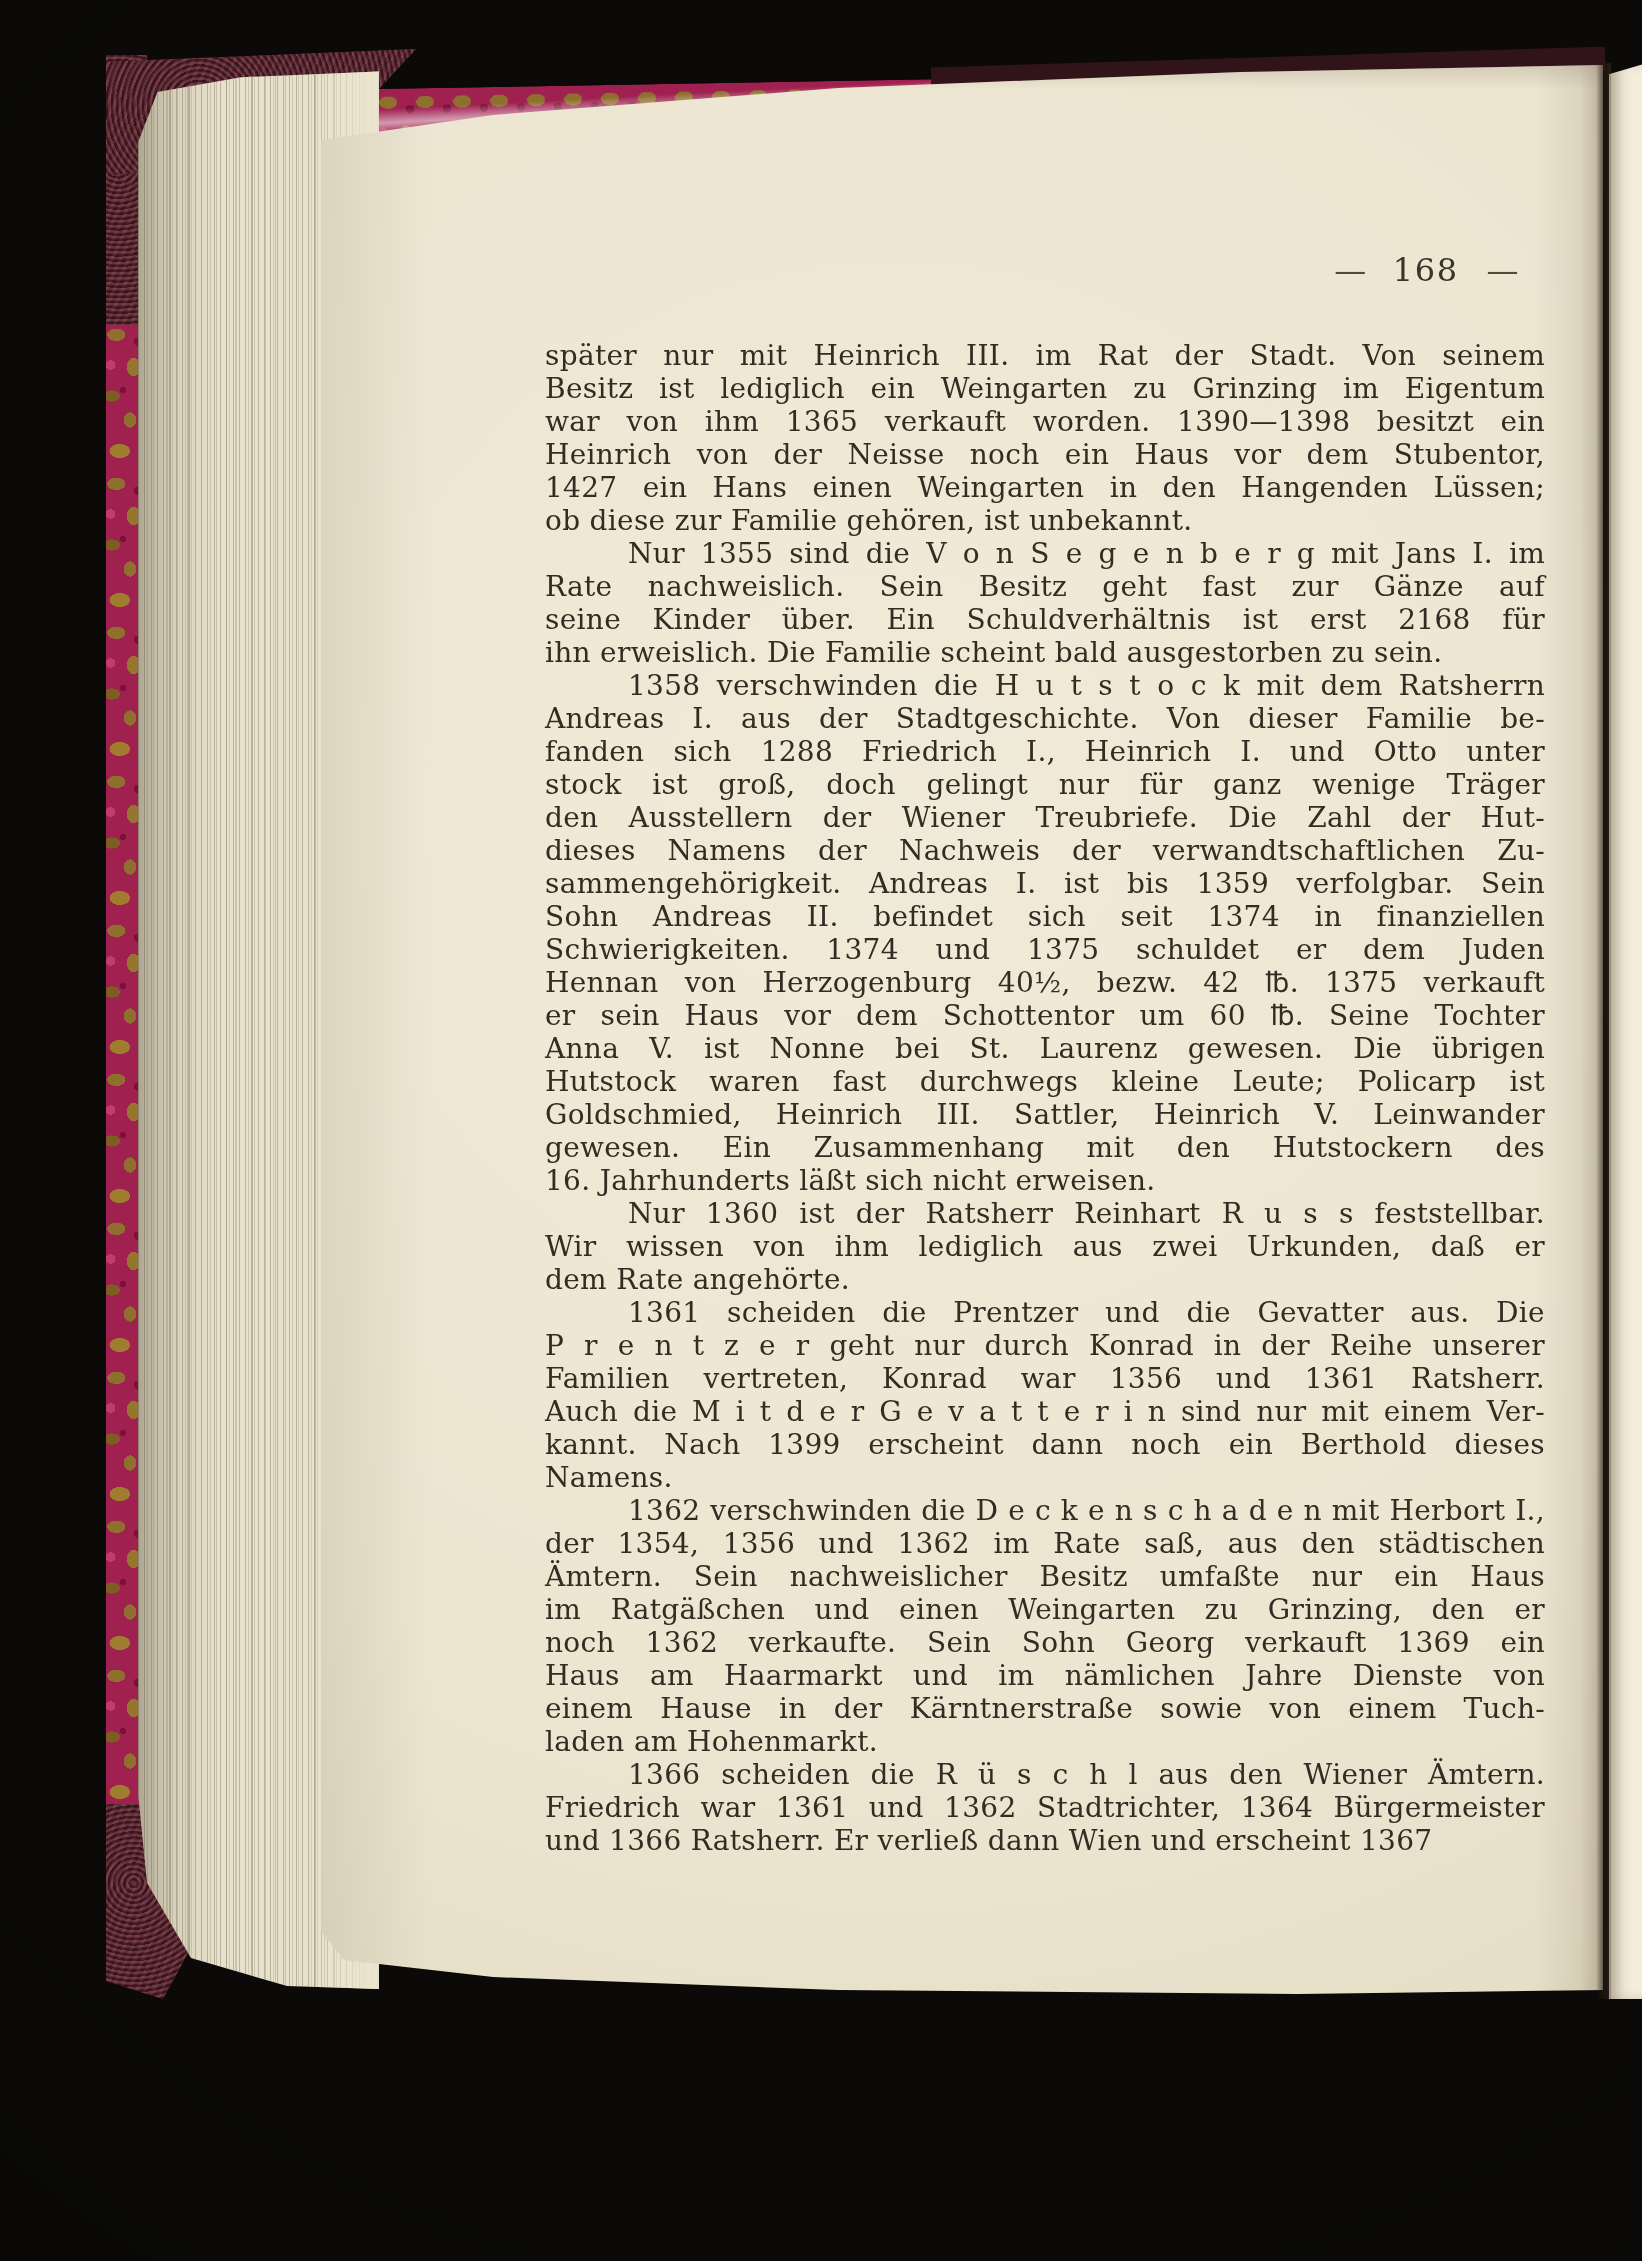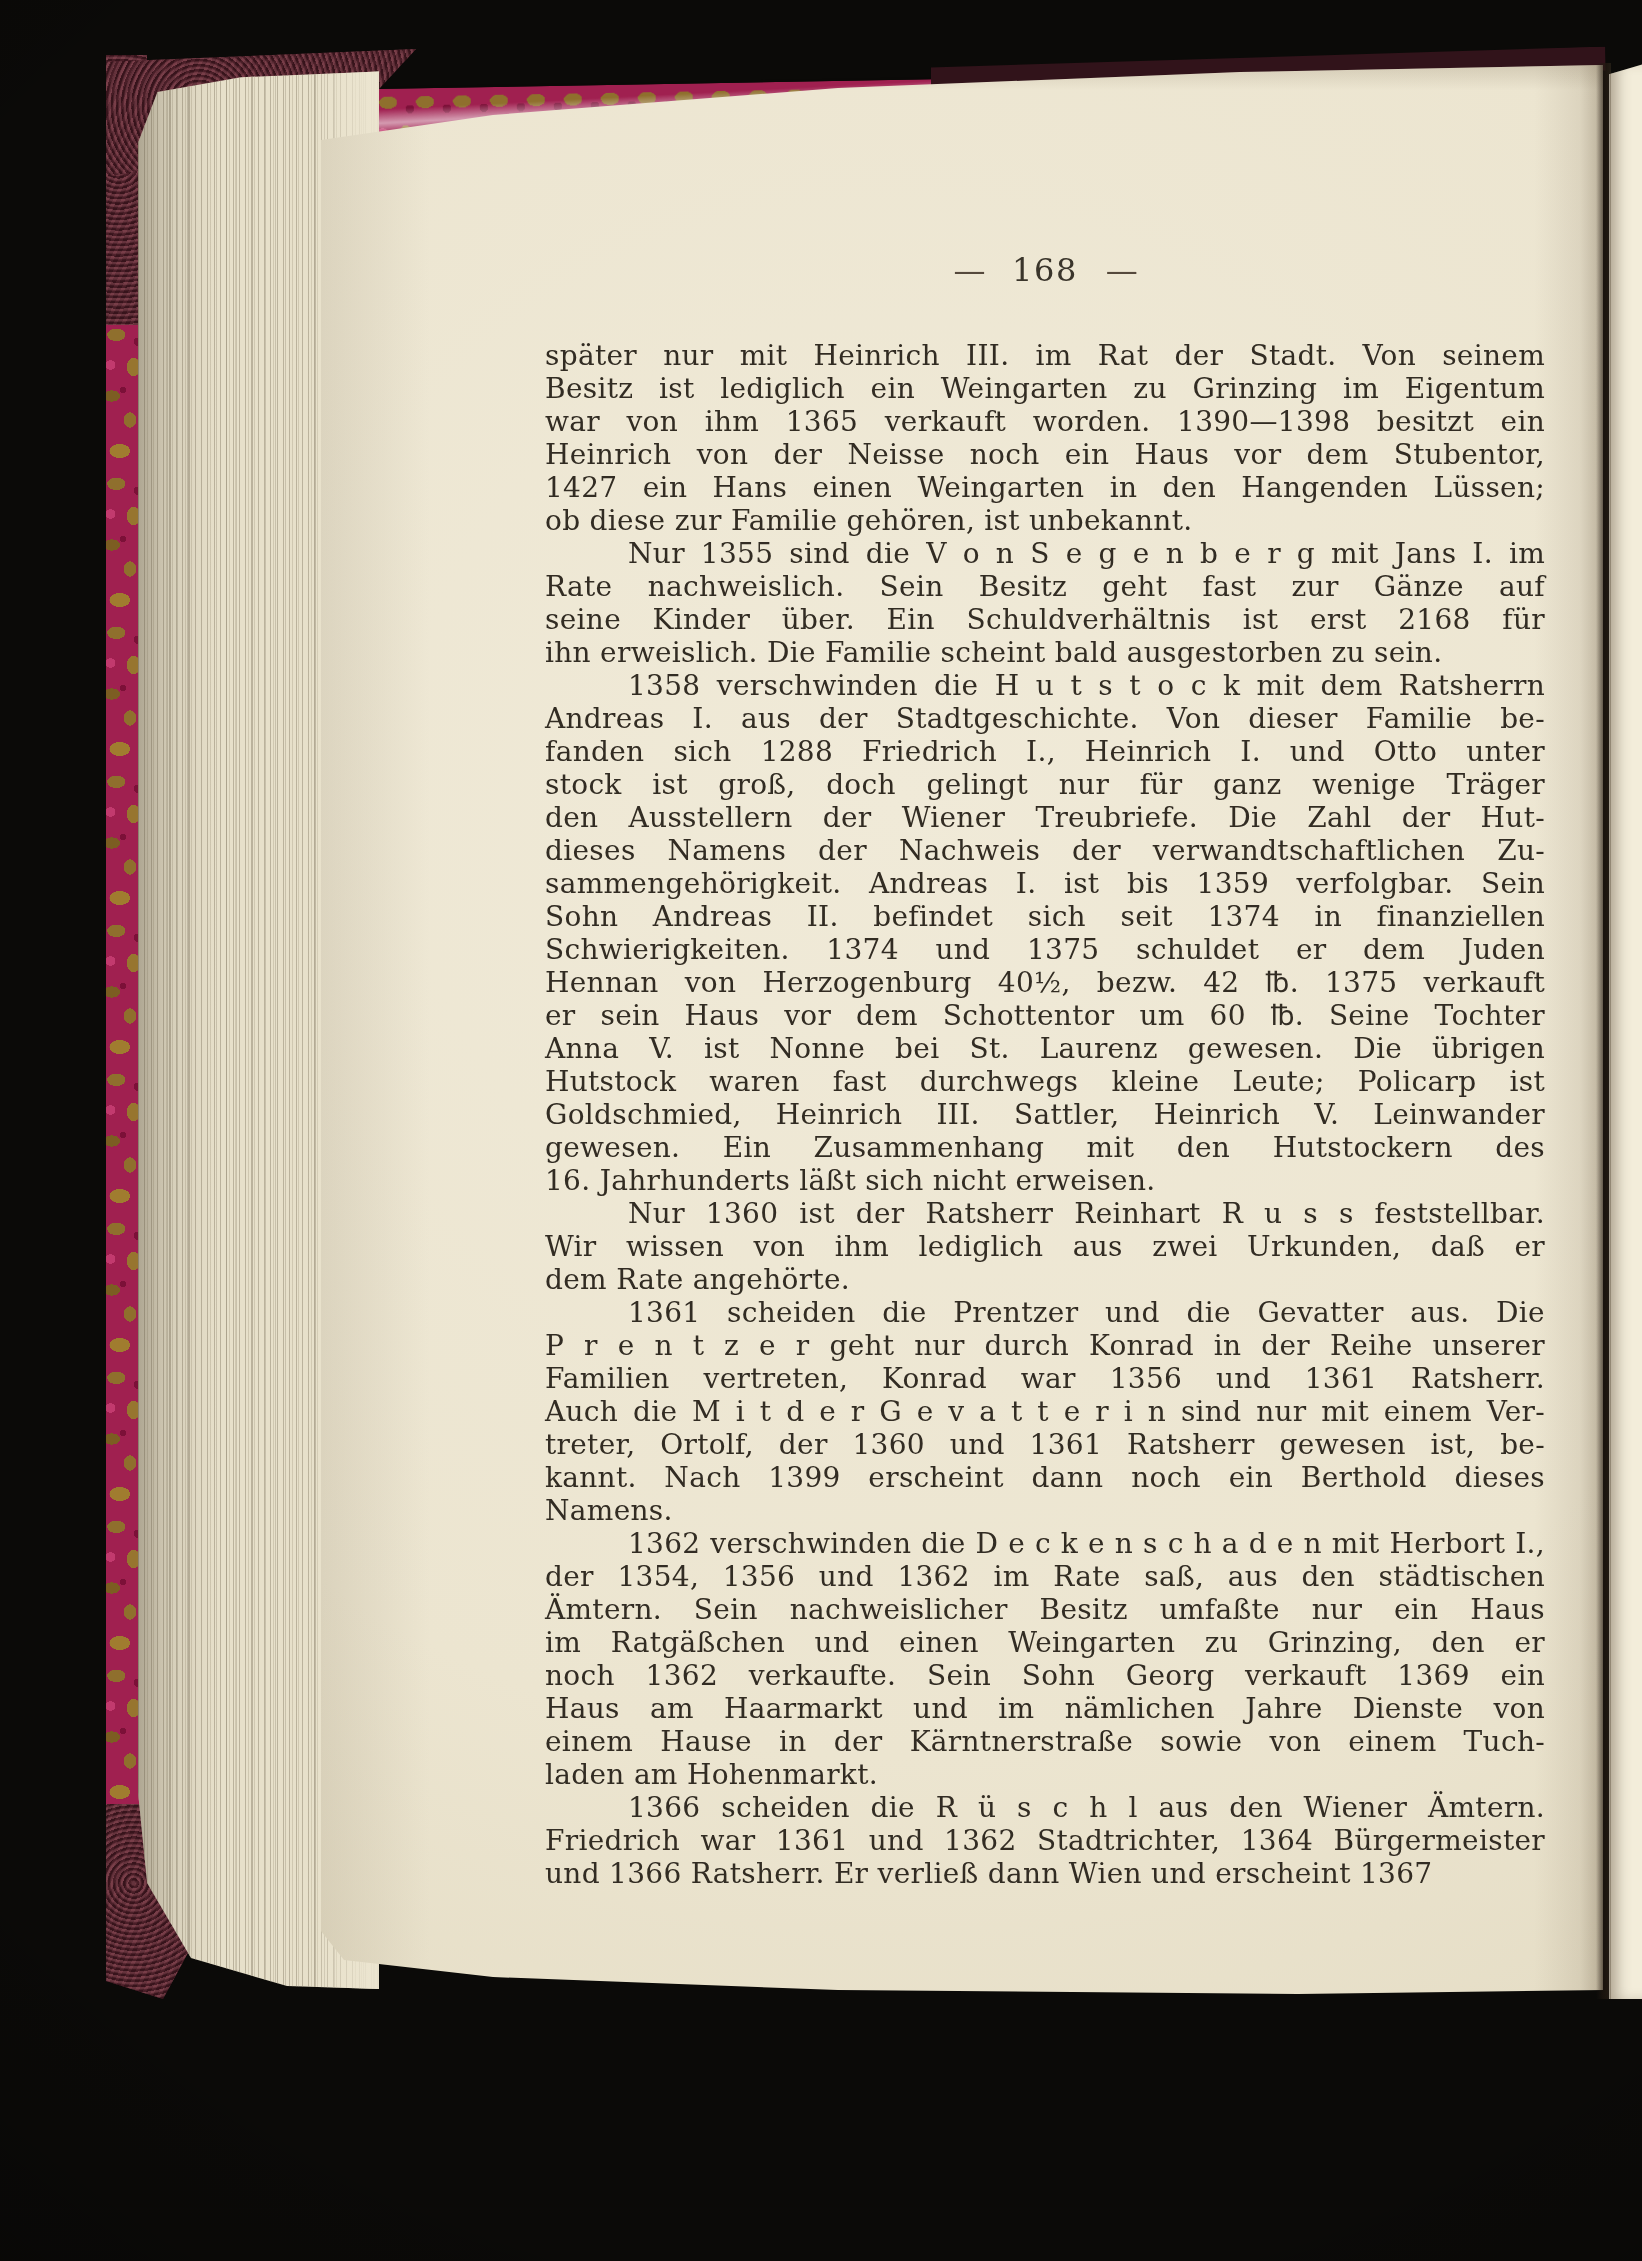--- a/index.html
+++ b/index.html
@@ -109,21 +109,21 @@
     clip-path:polygon(0 10.3px,100% 0,100% 100%,0 100%);
   }
 
   
   .text-area{
     position:absolute;left:224px;top:190px;width:1000px;
     color:var(--ink);
     font-size:28px;line-height:33px;letter-spacing:0.3px;
   }
   .pageno-row{
-    text-align:center;font-size:32px;line-height:33px;margin-bottom:52px;
+    text-align:right;font-size:32px;line-height:33px;margin-bottom:52px;
     color:#3a352b;
   }
   .pageno-row .dash{color:var(--ink-light);margin:0 27.6px;letter-spacing:-1.1px;}
   .pageno-row .num{letter-spacing:1.7px;}
   .para{margin:0;}
   .para.indent .line:first-child{text-indent:83px;}
   .line{
     text-align:justify;text-align-last:justify;
     white-space:normal;
   }
@@ -184,21 +184,20 @@
         <div class="para indent">
           <div class="line">Nur 1360 ist der Ratsherr Reinhart R u s s feststellbar.</div>
           <div class="line">Wir wissen von ihm lediglich aus zwei Urkunden, daß er</div>
           <div class="line end">dem Rate angehörte.</div>
         </div>
         <div class="para indent">
           <div class="line">1361 scheiden die Prentzer und die Gevatter aus. Die</div>
           <div class="line">P r e n t z e r geht nur durch Konrad in der Reihe unserer</div>
           <div class="line">Familien vertreten, Konrad war 1356 und 1361 Ratsherr.</div>
           <div class="line">Auch die M i t d e r G e v a t t e r i n sind nur mit einem Ver-</div>
-          <div class="line">treter, Ortolf, der 1360 und 1361 Ratsherr gewesen ist, be-</div>
           <div class="line">kannt. Nach 1399 erscheint dann noch ein Berthold dieses</div>
           <div class="line end">Namens.</div>
         </div>
         <div class="para indent">
           <div class="line">1362 verschwinden die D e c k e n s c h a d e n mit Herbort I.,</div>
           <div class="line">der 1354, 1356 und 1362 im Rate saß, aus den städtischen</div>
           <div class="line">Ämtern. Sein nachweislicher Besitz umfaßte nur ein Haus</div>
           <div class="line">im Ratgäßchen und einen Weingarten zu Grinzing, den er</div>
           <div class="line">noch 1362 verkaufte. Sein Sohn Georg verkauft 1369 ein</div>
           <div class="line">Haus am Haarmarkt und im nämlichen Jahre Dienste von</div>

